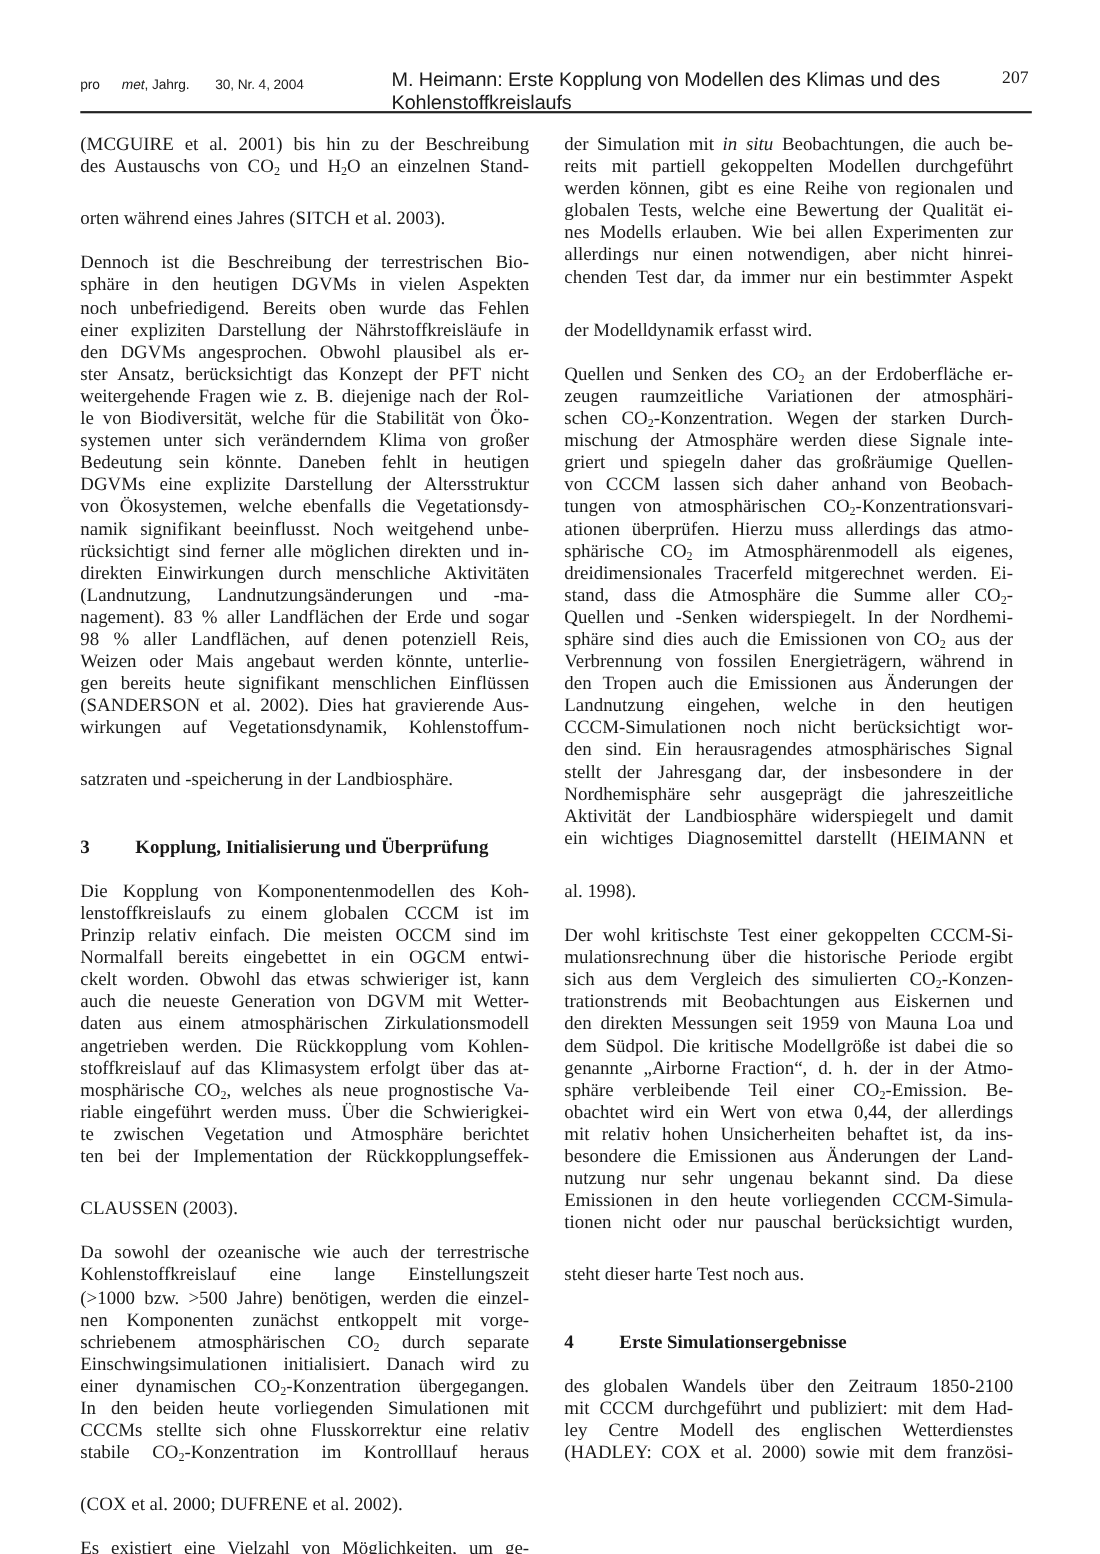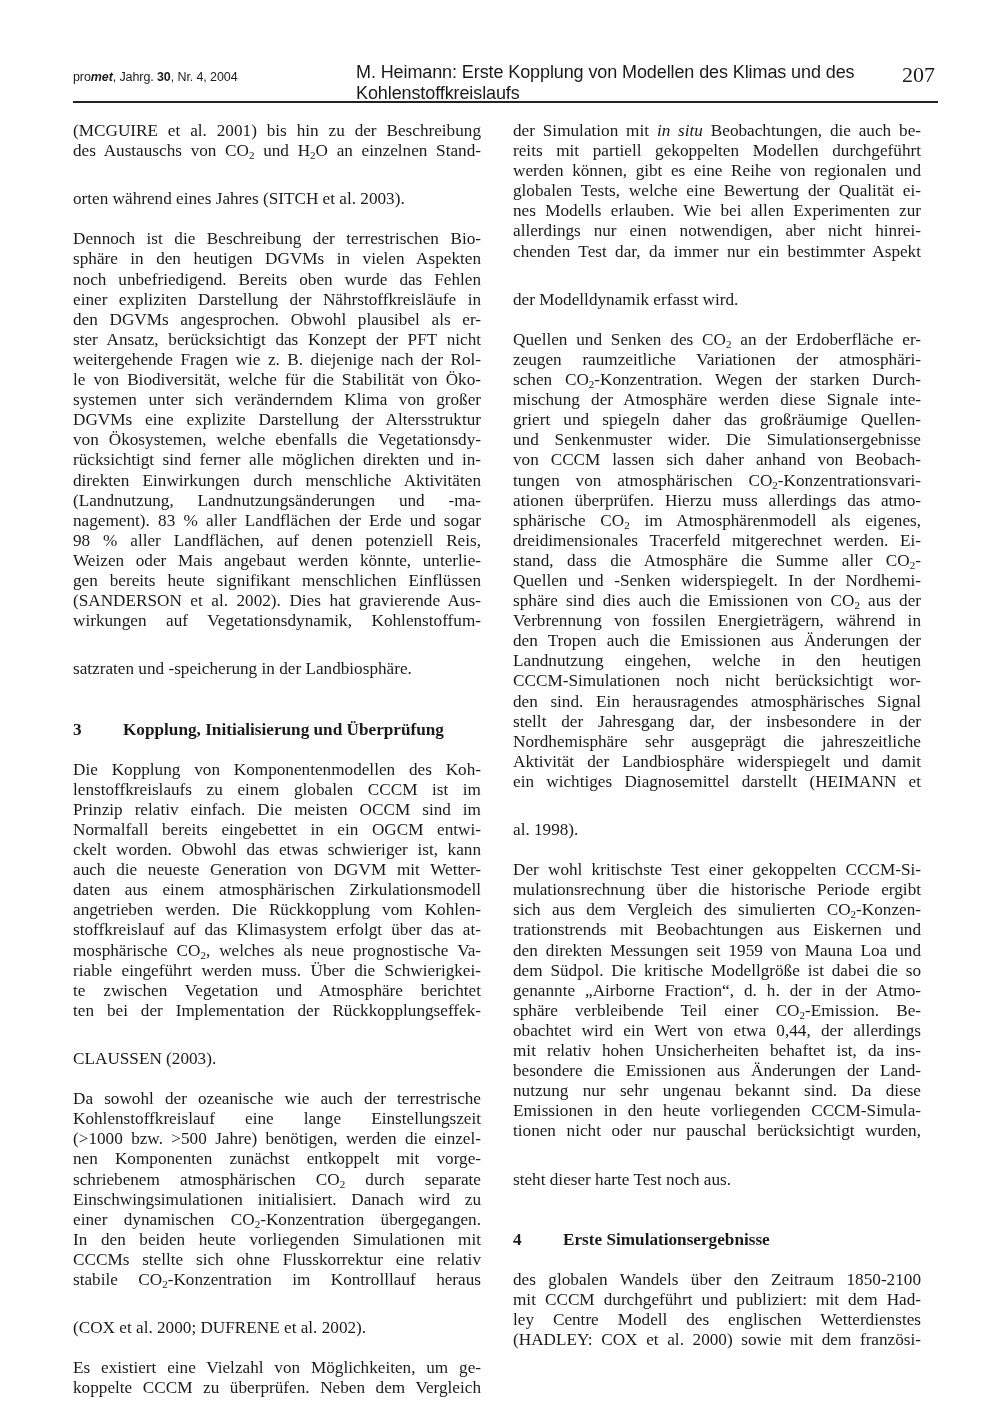--- a/index.html
+++ b/index.html
@@ -1,21 +1,21 @@
 <!DOCTYPE html>
 <html><head>
 <meta charset="utf-8">
 <style>
   html, body { margin: 0; padding: 0; background: #ffffff; }
   body { width: 1000px; height: 1413px; position: relative; overflow: hidden; color: #1a1a1a; }
   .header { position: absolute; left: 73px; top: 62px; width: 862px; height: 30px; font-family: "Liberation Sans", sans-serif; }
   .h-left { position: absolute; left: 0; top: 8px; font-size: 12.5px; letter-spacing: -0.1px; }
-  .h-left b { font-weight: bold; }
+  .h-left b { font-weight: normal; padding-left: 20px; }
   .h-center { position: absolute; left: 283px; top: 0; font-size: 18px; letter-spacing: -0.1px; }
-  .h-right { position: absolute; right: 0; top: 0px; font-family: "Liberation Serif", serif; font-size: 22px; }
+  .h-right { position: absolute; right: 0; top: 0px; font-family: "Liberation Serif", serif; font-size: 16px; }
   .rule { position: absolute; left: 73px; top: 101px; width: 865px; height: 2px; background: #222; }
   .col { position: absolute; top: 121px; width: 408px; font-family: Liberation Serif, serif; font-size: 17.2px; line-height: 20.1px; }
   .col-left { left: 73px; }
   .col-right { left: 513px; }
   .para { margin: 0 0 20.1px 0; }
   .line { display: block; text-align: justify; text-align-last: justify; white-space: nowrap; height: 20.1px; }
   .line.last { text-align-last: left; margin-top: 28px; }
   .heading { font-weight: bold; margin: 0 0 20.1px 0; height: 20.1px; }
   .heading .num { display: inline-block; width: 50px; }
   sub { font-size: 11px; line-height: 0; vertical-align: -3px; }
@@ -41,22 +41,24 @@
   <div class="para">
       <span class="line">Dennoch ist die Beschreibung der terrestrischen Bio-</span>
       <span class="line">sphäre in den heutigen DGVMs in vielen Aspekten</span>
       <span class="line">noch unbefriedigend. Bereits oben wurde das Fehlen</span>
       <span class="line">einer expliziten Darstellung der Nährstoffkreisläufe in</span>
       <span class="line">den DGVMs angesprochen. Obwohl plausibel als er-</span>
       <span class="line">ster Ansatz, berücksichtigt das Konzept der PFT nicht</span>
       <span class="line">weitergehende Fragen wie z. B. diejenige nach der Rol-</span>
       <span class="line">le von Biodiversität, welche für die Stabilität von Öko-</span>
       <span class="line">systemen unter sich veränderndem Klima von großer</span>
+      <span class="line">Bedeutung sein könnte. Daneben fehlt in heutigen</span>
       <span class="line">DGVMs eine explizite Darstellung der Altersstruktur</span>
       <span class="line">von Ökosystemen, welche ebenfalls die Vegetationsdy-</span>
+      <span class="line">namik signifikant beeinflusst. Noch weitgehend unbe-</span>
       <span class="line">rücksichtigt sind ferner alle möglichen direkten und in-</span>
       <span class="line">direkten Einwirkungen durch menschliche Aktivitäten</span>
       <span class="line">(Landnutzung, Landnutzungsänderungen und -ma-</span>
       <span class="line">nagement). 83 % aller Landflächen der Erde und sogar</span>
       <span class="line">98 % aller Landflächen, auf denen potenziell Reis,</span>
       <span class="line">Weizen oder Mais angebaut werden könnte, unterlie-</span>
       <span class="line">gen bereits heute signifikant menschlichen Einflüssen</span>
       <span class="line">(SANDERSON et al. 2002). Dies hat gravierende Aus-</span>
       <span class="line">wirkungen auf Vegetationsdynamik, Kohlenstoffum-</span>
       <span class="line last">satzraten und -speicherung in der Landbiosphäre.</span>
@@ -108,21 +110,20 @@
       <span class="line">allerdings nur einen notwendigen, aber nicht hinrei-</span>
       <span class="line">chenden Test dar, da immer nur ein bestimmter Aspekt</span>
       <span class="line last">der Modelldynamik erfasst wird.</span>
     </div>
   <div class="para">
       <span class="line">Quellen und Senken des CO<sub>2</sub> an der Erdoberfläche er-</span>
       <span class="line">zeugen raumzeitliche Variationen der atmosphäri-</span>
       <span class="line">schen CO<sub>2</sub>-Konzentration. Wegen der starken Durch-</span>
       <span class="line">mischung der Atmosphäre werden diese Signale inte-</span>
       <span class="line">griert und spiegeln daher das großräumige Quellen-</span>
-      <span class="line">und Senkenmuster wider. Die Simulationsergebnisse</span>
       <span class="line">von CCCM lassen sich daher anhand von Beobach-</span>
       <span class="line">tungen von atmosphärischen CO<sub>2</sub>-Konzentrationsvari-</span>
       <span class="line">ationen überprüfen. Hierzu muss allerdings das atmo-</span>
       <span class="line">sphärische CO<sub>2</sub> im Atmosphärenmodell als eigenes,</span>
       <span class="line">dreidimensionales Tracerfeld mitgerechnet werden. Ei-</span>
       <span class="line">stand, dass die Atmosphäre die Summe aller CO<sub>2</sub>-</span>
       <span class="line">Quellen und -Senken widerspiegelt. In der Nordhemi-</span>
       <span class="line">sphäre sind dies auch die Emissionen von CO<sub>2</sub> aus der</span>
       <span class="line">Verbrennung von fossilen Energieträgern, während in</span>
       <span class="line">den Tropen auch die Emissionen aus Änderungen der</span>

